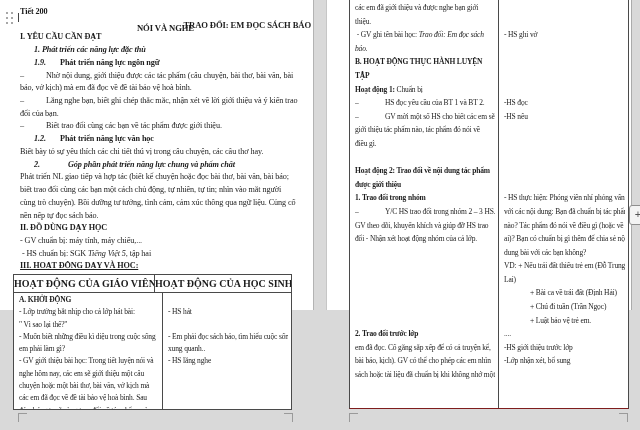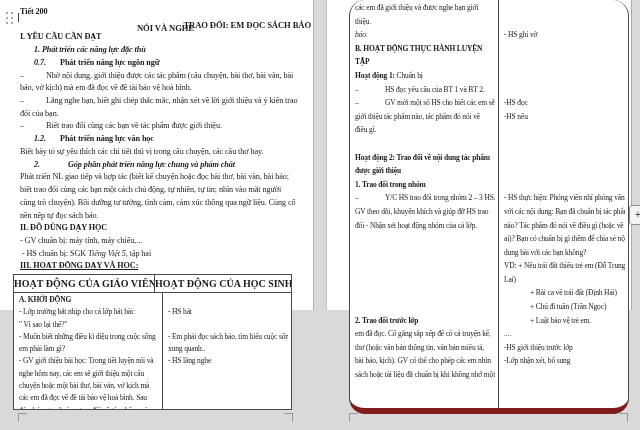--- a/index.html
+++ b/index.html
@@ -21,21 +21,21 @@
   .ln{white-space:pre;overflow:hidden;}
   .b{font-weight:bold;} .i{font-style:italic;} .bi{font-weight:bold;font-style:italic;margin-left:14px;}
   .u{text-decoration:underline;} .ctr{text-align:right;font-size:8.6px;}
   .ind{padding-left:26px;}
   .hang{display:inline-block;}
   .blank{min-height:1em;}
   
   .tbl{position:absolute;background:#fff;display:flex;flex-direction:column;}
   #tbl1{left:13px;top:274px;width:277px;height:134px;border:1px solid #4a4a4a;}
   #tbl2{left:22px;top:0;width:278px;height:408px;border-left:1px solid #4a4a4a;
-        border-right:1px solid #4a4a4a;border-bottom:6px solid #7f1d1d;border-radius:16px;}
+        border-right:1px solid #4a4a4a;border-bottom:1px solid #7f1d1d;}
   .tr{display:flex;}
   .tr-head{height:17px;border-bottom:1px solid #4a4a4a;}
   .th{font-weight:bold;font-size:10px;text-align:center;line-height:17px;overflow:hidden;white-space:pre;}
   .tr-body{flex:1;overflow:hidden;}
   .col-gv{width:140px;}
   .col-hs{flex:1;border-left:1px solid #4a4a4a;}
   .td{padding:1px 3px 0 5px;font-size:7.5px;letter-spacing:-0.15px;overflow:hidden;}
   #tbl1 .td{line-height:12.3px;}
   #tbl2 .td{line-height:13.6px;}
   
@@ -65,21 +65,21 @@
 
     <div class="body-text">
       <div class="titleline">
         <span class="lft">Tiết 200</span>
         <span class="ctr-abs">NÓI VÀ NGHE</span>
       </div>
       <div>
           <div class="ln b ctr">TRAO ĐỔI: EM ĐỌC SÁCH BÁO</div>
           <div class="ln b">I. YÊU CẦU CẦN ĐẠT</div>
           <div class="ln bi">1. Phát triển các năng lực đặc thù</div>
-          <div class="ln"><span class="hang bi" style="width: 26px;">0.7.</span><span class="b">Phát triển năng lực ngôn ngữ</span></div>
+          <div class="ln"><span class="hang bi" style="width: 26px;">1.9.</span><span class="b">Phát triển năng lực ngôn ngữ</span></div>
           <div class="ln"><span class="hang" style="width: 26px;">–</span><span>Nhờ nội dung, giới thiệu được các tác phẩm (câu chuyện, bài thơ, bài văn, bài</span></div>
           <div class="ln">báo, vở kịch) mà em đã đọc về đề tài bảo vệ hoà bình.</div>
           <div class="ln"><span class="hang" style="width: 26px;">–</span><span>Lắng nghe bạn, biết ghi chép thắc mắc, nhận xét về lời giới thiệu và ý kiến trao</span></div>
           <div class="ln">đổi của bạn.</div>
           <div class="ln"><span class="hang" style="width: 26px;">–</span><span>Biết trao đổi cùng các bạn về tác phẩm được giới thiệu.</span></div>
           <div class="ln"><span class="hang bi" style="width: 26px;">1.2.</span><span class="b">Phát triển năng lực văn học</span></div>
           <div class="ln">Biết bày tỏ sự yêu thích các chi tiết thú vị trong câu chuyện, các câu thơ hay.</div>
           <div class="ln"><span class="hang bi" style="width: 20px;">2.</span><span class="bi">Góp phần phát triển năng lực chung và phẩm chất</span></div>
           <div class="ln">Phát triển NL giao tiếp và hợp tác (biết kể chuyện hoặc đọc bài thơ, bài văn, bài báo;</div>
           <div class="ln">biết trao đổi cùng các bạn một cách chủ động, tự nhiên, tự tin; nhìn vào mắt người</div>
@@ -124,20 +124,21 @@
     <div class="crop tl" style="left:18px"></div>
     <div class="crop tr" style="left:284px"></div>
   </div>
 
   <div class="page" id="page2">
     <div class="tbl" id="tbl2">
       <div class="tr tr-body" style="height:408px">
         <div class="td col-gv">
             <div class="ln">các em đã giới thiệu và được nghe bạn giới</div>
             <div class="ln">thiệu.</div>
+            <div class="ln"><span> - GV ghi tên bài học: </span><span class="i">Trao đổi: Em đọc sách</span></div>
             <div class="ln i">báo.</div>
             <div class="ln b">B. HOẠT ĐỘNG THỰC HÀNH LUYỆN</div>
             <div class="ln b">TẬP</div>
             <div class="ln"><span class="b">Hoạt động 1: </span><span>Chuẩn bị</span></div>
             <div class="ln"><span class="hang" style="width: 30px;">–</span><span>HS đọc yêu cầu của BT 1 và BT 2.</span></div>
             <div class="ln"><span class="hang" style="width: 30px;">–</span><span>GV mời một số HS cho biết các em sẽ</span></div>
             <div class="ln">giới thiệu tác phẩm nào, tác phẩm đó nói về</div>
             <div class="ln">điều gì.</div>
             <div class="ln blank">&nbsp;</div>
             <div class="ln b">Hoạt động 2: Trao đổi về nội dung tác phẩm</div>
@@ -147,21 +148,20 @@
             <div class="ln">GV theo dõi, khuyến khích và giúp đỡ HS trao</div>
             <div class="ln">đổi - Nhận xét hoạt động nhóm của cả lớp.</div>
             <div class="ln blank">&nbsp;</div>
             <div class="ln blank">&nbsp;</div>
             <div class="ln blank">&nbsp;</div>
             <div class="ln blank">&nbsp;</div>
             <div class="ln blank">&nbsp;</div>
             <div class="ln blank">&nbsp;</div>
             <div class="ln b">2. Trao đổi trước lớp</div>
             <div class="ln">em đã đọc. Cố gắng sắp xếp để có cả truyện kể,</div>
-            <div class="ln">thơ (hoặc văn bản thông tin, văn bản miêu tả,</div>
             <div class="ln">bài báo, kịch). GV có thể cho phép các em nhìn</div>
             <div class="ln">sách hoặc tài liệu đã chuẩn bị khi không nhớ một</div>
           </div>
         <div class="td col-hs">
             <div class="ln blank">&nbsp;</div>
             <div class="ln blank">&nbsp;</div>
             <div class="ln">- HS ghi vở</div>
             <div class="ln blank">&nbsp;</div>
             <div class="ln blank">&nbsp;</div>
             <div class="ln blank">&nbsp;</div>

